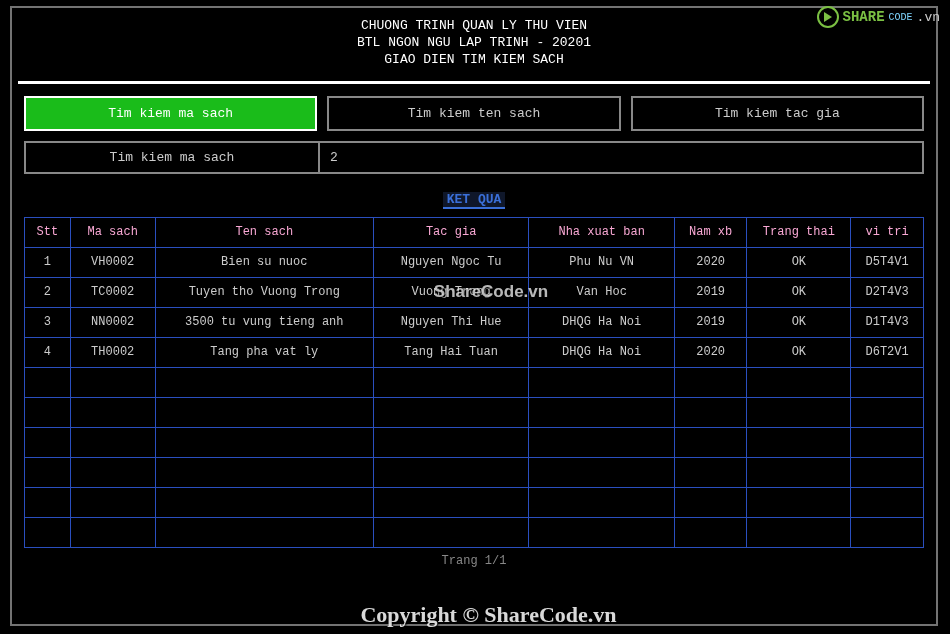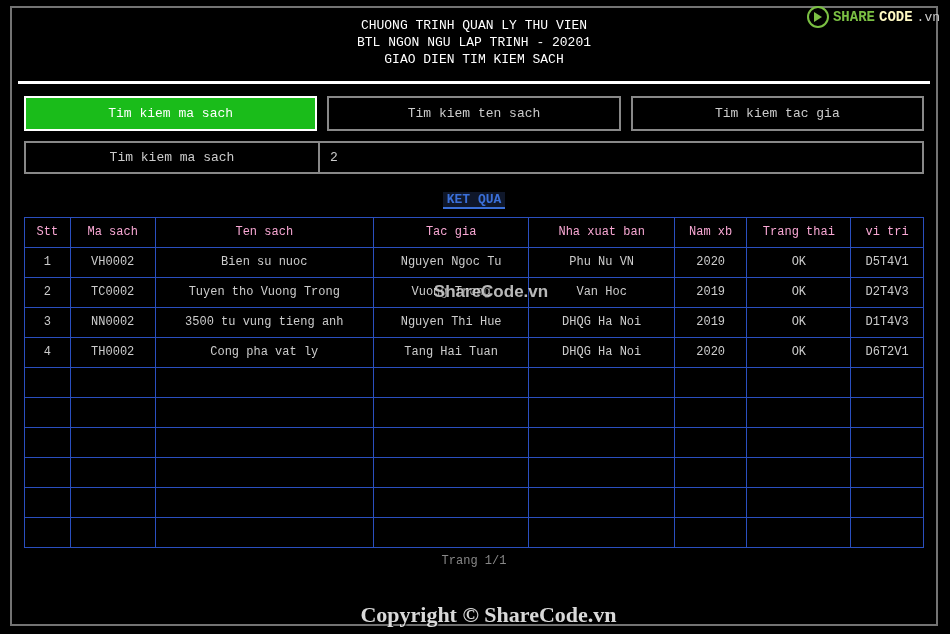--- a/index.html
+++ b/index.html
@@ -132,21 +132,21 @@
   .watermark-logo .circ::after {
     content: "";
     position: absolute;
     left: 5px; top: 4px;
     width: 0; height: 0;
     border-left: 8px solid #7bc043;
     border-top: 5px solid transparent;
     border-bottom: 5px solid transparent;
   }
   .watermark-logo .txt { color: #7bc043; font-weight: bold; font-size: 14px; }
-  .watermark-logo .txt2 { color: #fef9c3; font-weight: bold; font-size: 14px; }
+  .watermark-logo .txt2 { color: #7dd3fc; font-weight: normal; font-size: 10px; }
   .watermark-logo .vn { color: #ccc; font-size: 13px; }
   .wm-center {
     position: absolute;
     top: 282px;
     left: 0; right: 0;
     text-align: center;
     color: rgba(255,255,255,0.72);
     text-shadow: 1px 1px 2px #000;
     font-family: Arial, sans-serif;
     font-size: 17px;
@@ -246,21 +246,21 @@
             <td>3500 tu vung tieng anh</td>
             <td>Nguyen Thi Hue</td>
             <td>DHQG Ha Noi</td>
             <td>2019</td>
             <td>OK</td>
             <td>D1T4V3</td>
           </tr>
           <tr>
             <td>4</td>
             <td>TH0002</td>
-            <td>Cong pha vat ly</td>
+            <td>Tang pha vat ly</td>
             <td>Tang Hai Tuan</td>
             <td>DHQG Ha Noi</td>
             <td>2020</td>
             <td>OK</td>
             <td>D6T2V1</td>
           </tr>
           <tr>
             <td>&nbsp;</td>
             <td>&nbsp;</td>
             <td>&nbsp;</td>

